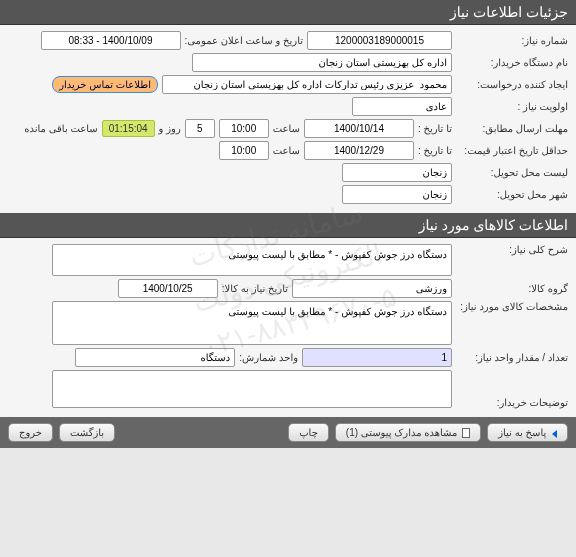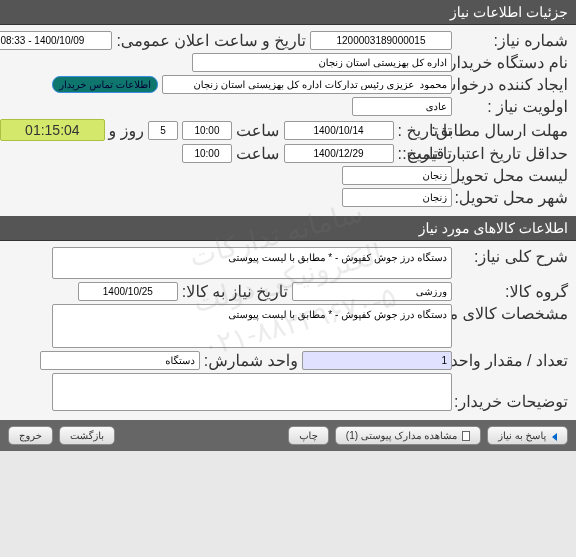--- a/index.html
+++ b/index.html
@@ -37,21 +37,21 @@
     }
     .row {
       display: flex;
       align-items: center;
       margin-bottom: 3px;
       gap: 4px;
       flex-wrap: nowrap;
     }
     .label {
       color: #333;
-      font-size: 16px;
+      font-size: 10px;
       white-space: nowrap;
       text-align: right;
       flex-shrink: 0;
     }
     .label-main { width: 100px; margin-left: 12px; }
     .field {
       background: #fff;
       border: 1px solid #999;
       border-radius: 2px;
       padding: 2px 4px;
@@ -66,33 +66,33 @@
       border: 1px solid #999;
       border-radius: 2px;
       padding: 4px;
       font-size: 10px;
       font-family: Tahoma, Arial, sans-serif;
       resize: none;
       text-align: right;
     }
     .badge {
       display: inline-block;
-      background: #0f766e;
+      background: #fdba74;
       color: #003;
       padding: 2px 6px;
       border-radius: 8px;
       font-size: 10px;
       border: 1px solid #3a8de0;
     }
     .time-badge {
       background: #d4e86b;
       color: #333;
-      padding: 2px 24px;
+      padding: 2px 6px;
       border-radius: 2px;
-      font-size: 14px;
+      font-size: 10px;
       border: 1px solid #aac040;
     }
     .button-bar {
       background: #666;
       padding: 6px 8px;
       display: flex;
       gap: 6px;
       align-items: center;
     }
     .btn {

